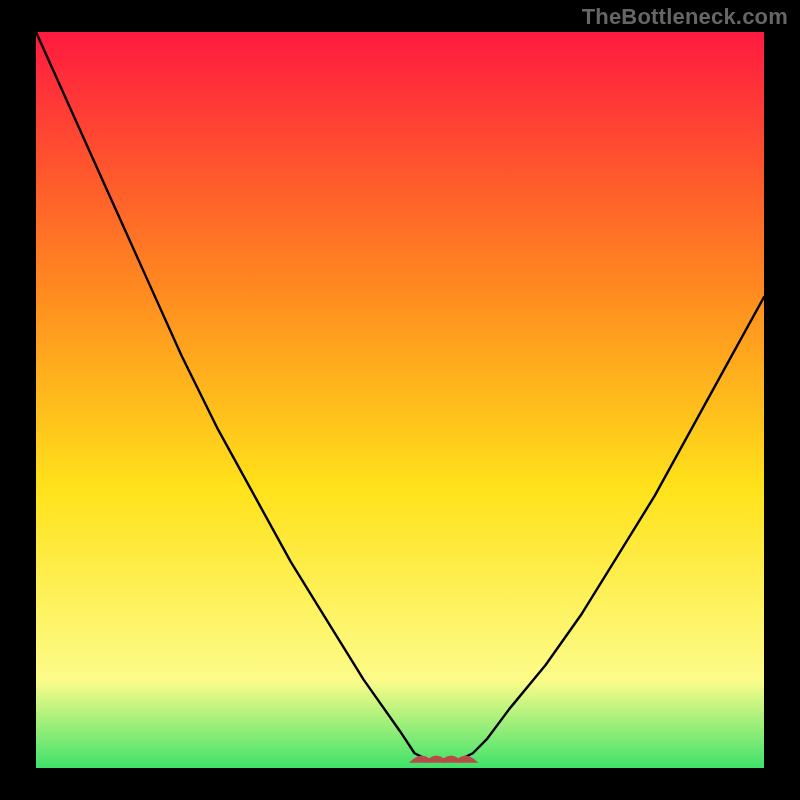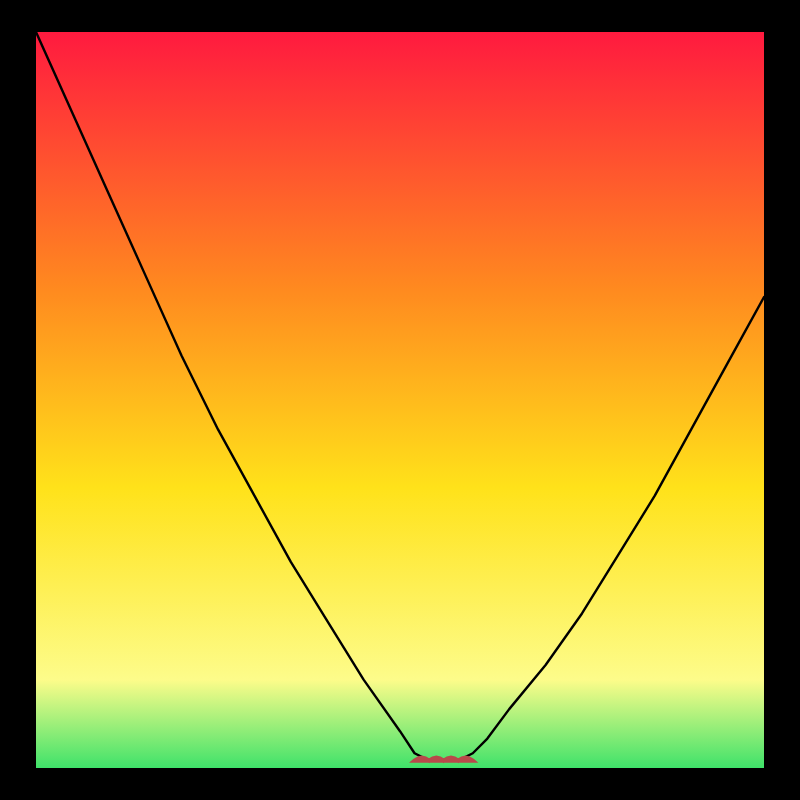--- a/index.html
+++ b/index.html
@@ -44,20 +44,21 @@
     inset: 0;
     width: 100%;
     height: 100%;
   }
 </style>
 </head>
 <body>
 
 <div class="frame">
 
+  <div class="watermark">TheBottleneck.com</div>
 
   <div class="plot-area">
 
     <svg class="gradient-bg" viewBox="0 0 728 736" preserveAspectRatio="none">
       <defs>
         <linearGradient id="bg-grad" x1="0" y1="0" x2="0" y2="1">
           <stop offset="0" stop-color="#ff1a3f"></stop>
           <stop offset="0.35" stop-color="#ff8a1f"></stop>
           <stop offset="0.62" stop-color="#ffe21a"></stop>
           <stop offset="0.88" stop-color="#fdfc8a"></stop>

